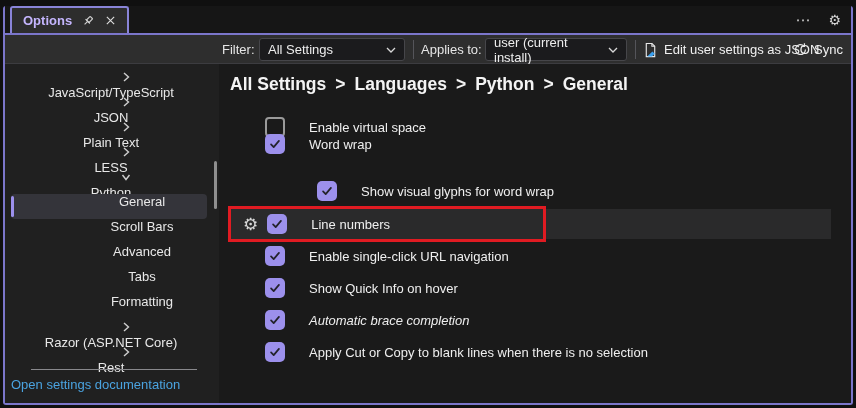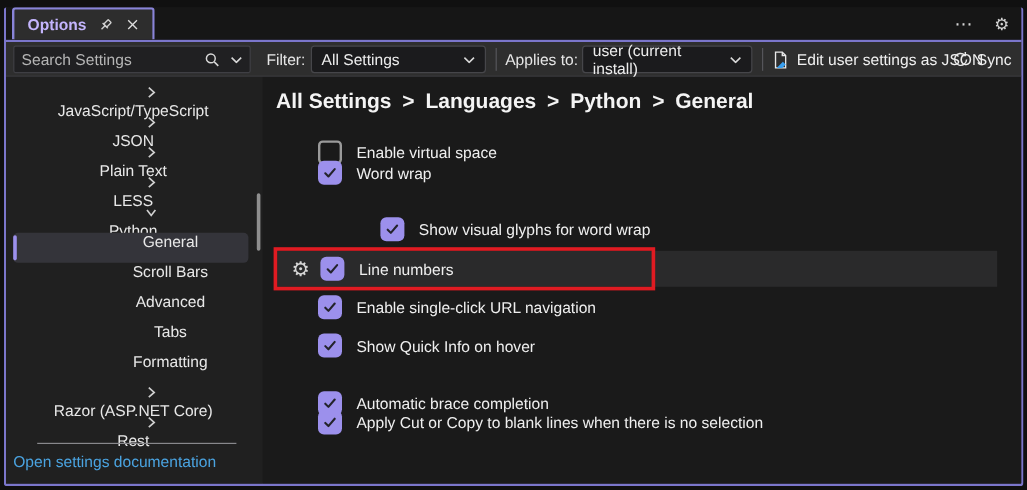--- a/index.html
+++ b/index.html
@@ -75,21 +75,21 @@
     font-size:17.5px;font-weight:bold;color:#f4f4f4;white-space:nowrap;}
   .breadcrumb .seg{cursor:pointer;}
   .setting-row{position:absolute;left:0;right:0;height:32px;display:flex;
     align-items:center;color:#efefef;font-size:13px;}
   .setting-row.highlighted{left:12px;right:auto;width:600px;height:30px;
     background:var(--row-highlight);}
   .cb{flex:none;width:20px;height:20px;border-radius:5px;display:flex;
     align-items:center;justify-content:center;cursor:pointer;}
   .cb.checked{background:var(--accent-purple);}
   .cb.unchecked{background:transparent;border:2px solid #9a9a9a;border-radius:4px;}
-  .row-label{margin-left:12px;white-space:nowrap;}
+  .row-label{margin-left:24px;white-space:nowrap;}
   .row-gear{font-size:17px;color:#d6d6d6;margin-right:9px;cursor:pointer;line-height:1;}
   .annotation{position:absolute;border:3px solid var(--annotation-red);
     pointer-events:none;}
 </style>
 </head>
 <body>
 
 <div class="window">
 
   <div class="titlebar">
@@ -112,34 +112,20 @@
     </div>
     <div class="titlebar-actions">
       <span class="tb-ellipsis">⋯</span>
       <span class="tb-gear">⚙</span>
     </div>
   </div>
 
   <div class="accent-line"></div>
 
   <div class="toolbar">
-    <div class="search-box">
-      <input placeholder="Search Settings" style="">
-      <span style="display:flex;">
-        <svg width="14" height="14" viewBox="0 0 16 16" fill="none" stroke="#d8d8d8" stroke-width="1.4">
-          <circle cx="6.5" cy="6.5" r="4.2"></circle>
-            <path d="M9.8 9.8L13.6 13.6"></path>
-        </svg>
-      </span>
-      <span style="display:flex;margin-left:8px;">
-        <svg width="10" height="6" viewBox="0 0 10 6">
-            <polyline points="1,1 5,5 9,1" fill="none" stroke="#d8d8d8" stroke-width="1.3"></polyline>
-          </svg>
-      </span>
-    </div>
 
     <span class="tb-label" style="left:217px;">Filter:</span>
     <div class="dropdown" style="left:254px;width:146px;">
       <span>All Settings</span>
       <span style="display:flex;">
         <svg width="10" height="6" viewBox="0 0 10 6">
             <polyline points="1,1 5,5 9,1" fill="none" stroke="#d8d8d8" stroke-width="1.3"></polyline>
           </svg>
       </span>
     </div>
@@ -309,21 +295,21 @@
             <span class="row-label">Enable single-click URL navigation</span>
           </div>
           <div class="setting-row" style="top: 208px; padding-left: 46px;">
             <span class="cb checked">
               <svg width="14" height="14" viewBox="0 0 16 16">
                 <polyline points="3.5,8.5 6.5,11.5 12.5,4.5" fill="none" stroke="#23232b" stroke-width="2" stroke-linecap="round" stroke-linejoin="round"></polyline>
               </svg>
             </span>
             <span class="row-label">Show Quick Info on hover</span>
           </div>
-          <div class="setting-row" style="top: 256px; padding-left: 46px;">
+          <div class="setting-row" style="top: 240px; padding-left: 46px; font-style: italic;">
             <span class="cb checked">
               <svg width="14" height="14" viewBox="0 0 16 16">
                 <polyline points="3.5,8.5 6.5,11.5 12.5,4.5" fill="none" stroke="#23232b" stroke-width="2" stroke-linecap="round" stroke-linejoin="round"></polyline>
               </svg>
             </span>
             <span class="row-label">Automatic brace completion</span>
           </div>
           <div class="setting-row" style="top: 272px; padding-left: 46px;">
             <span class="cb checked">
               <svg width="14" height="14" viewBox="0 0 16 16">

